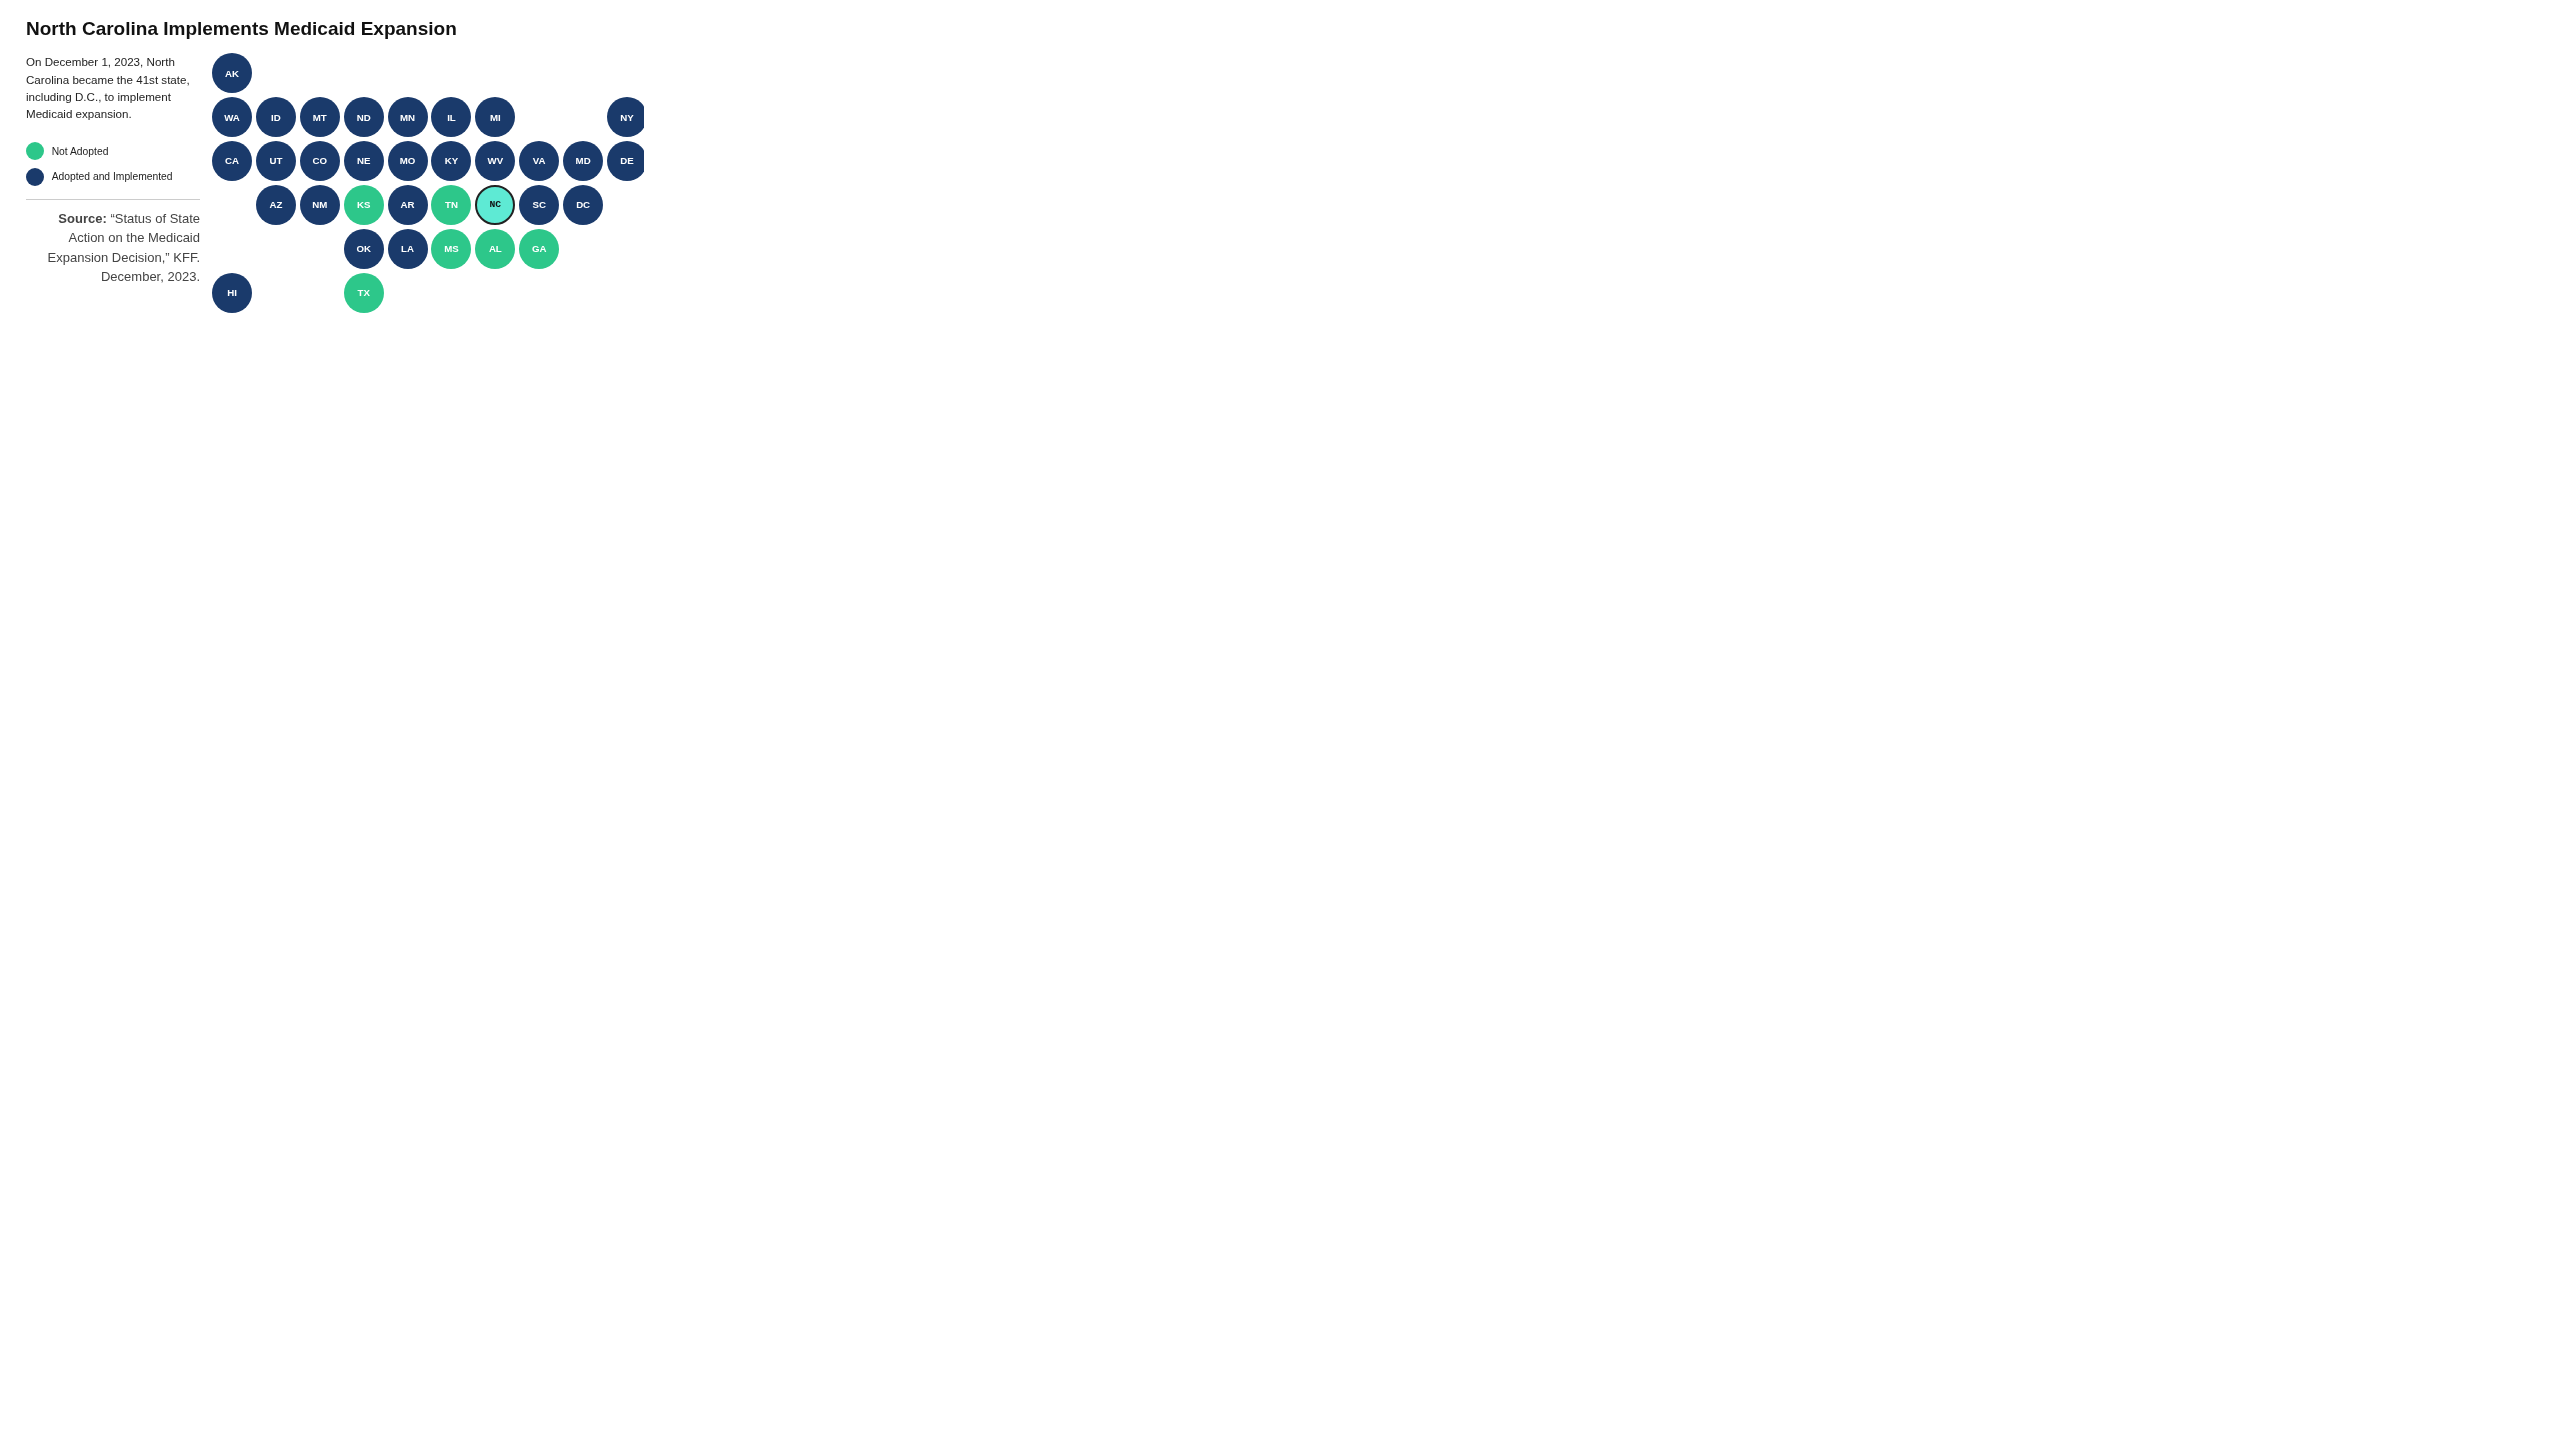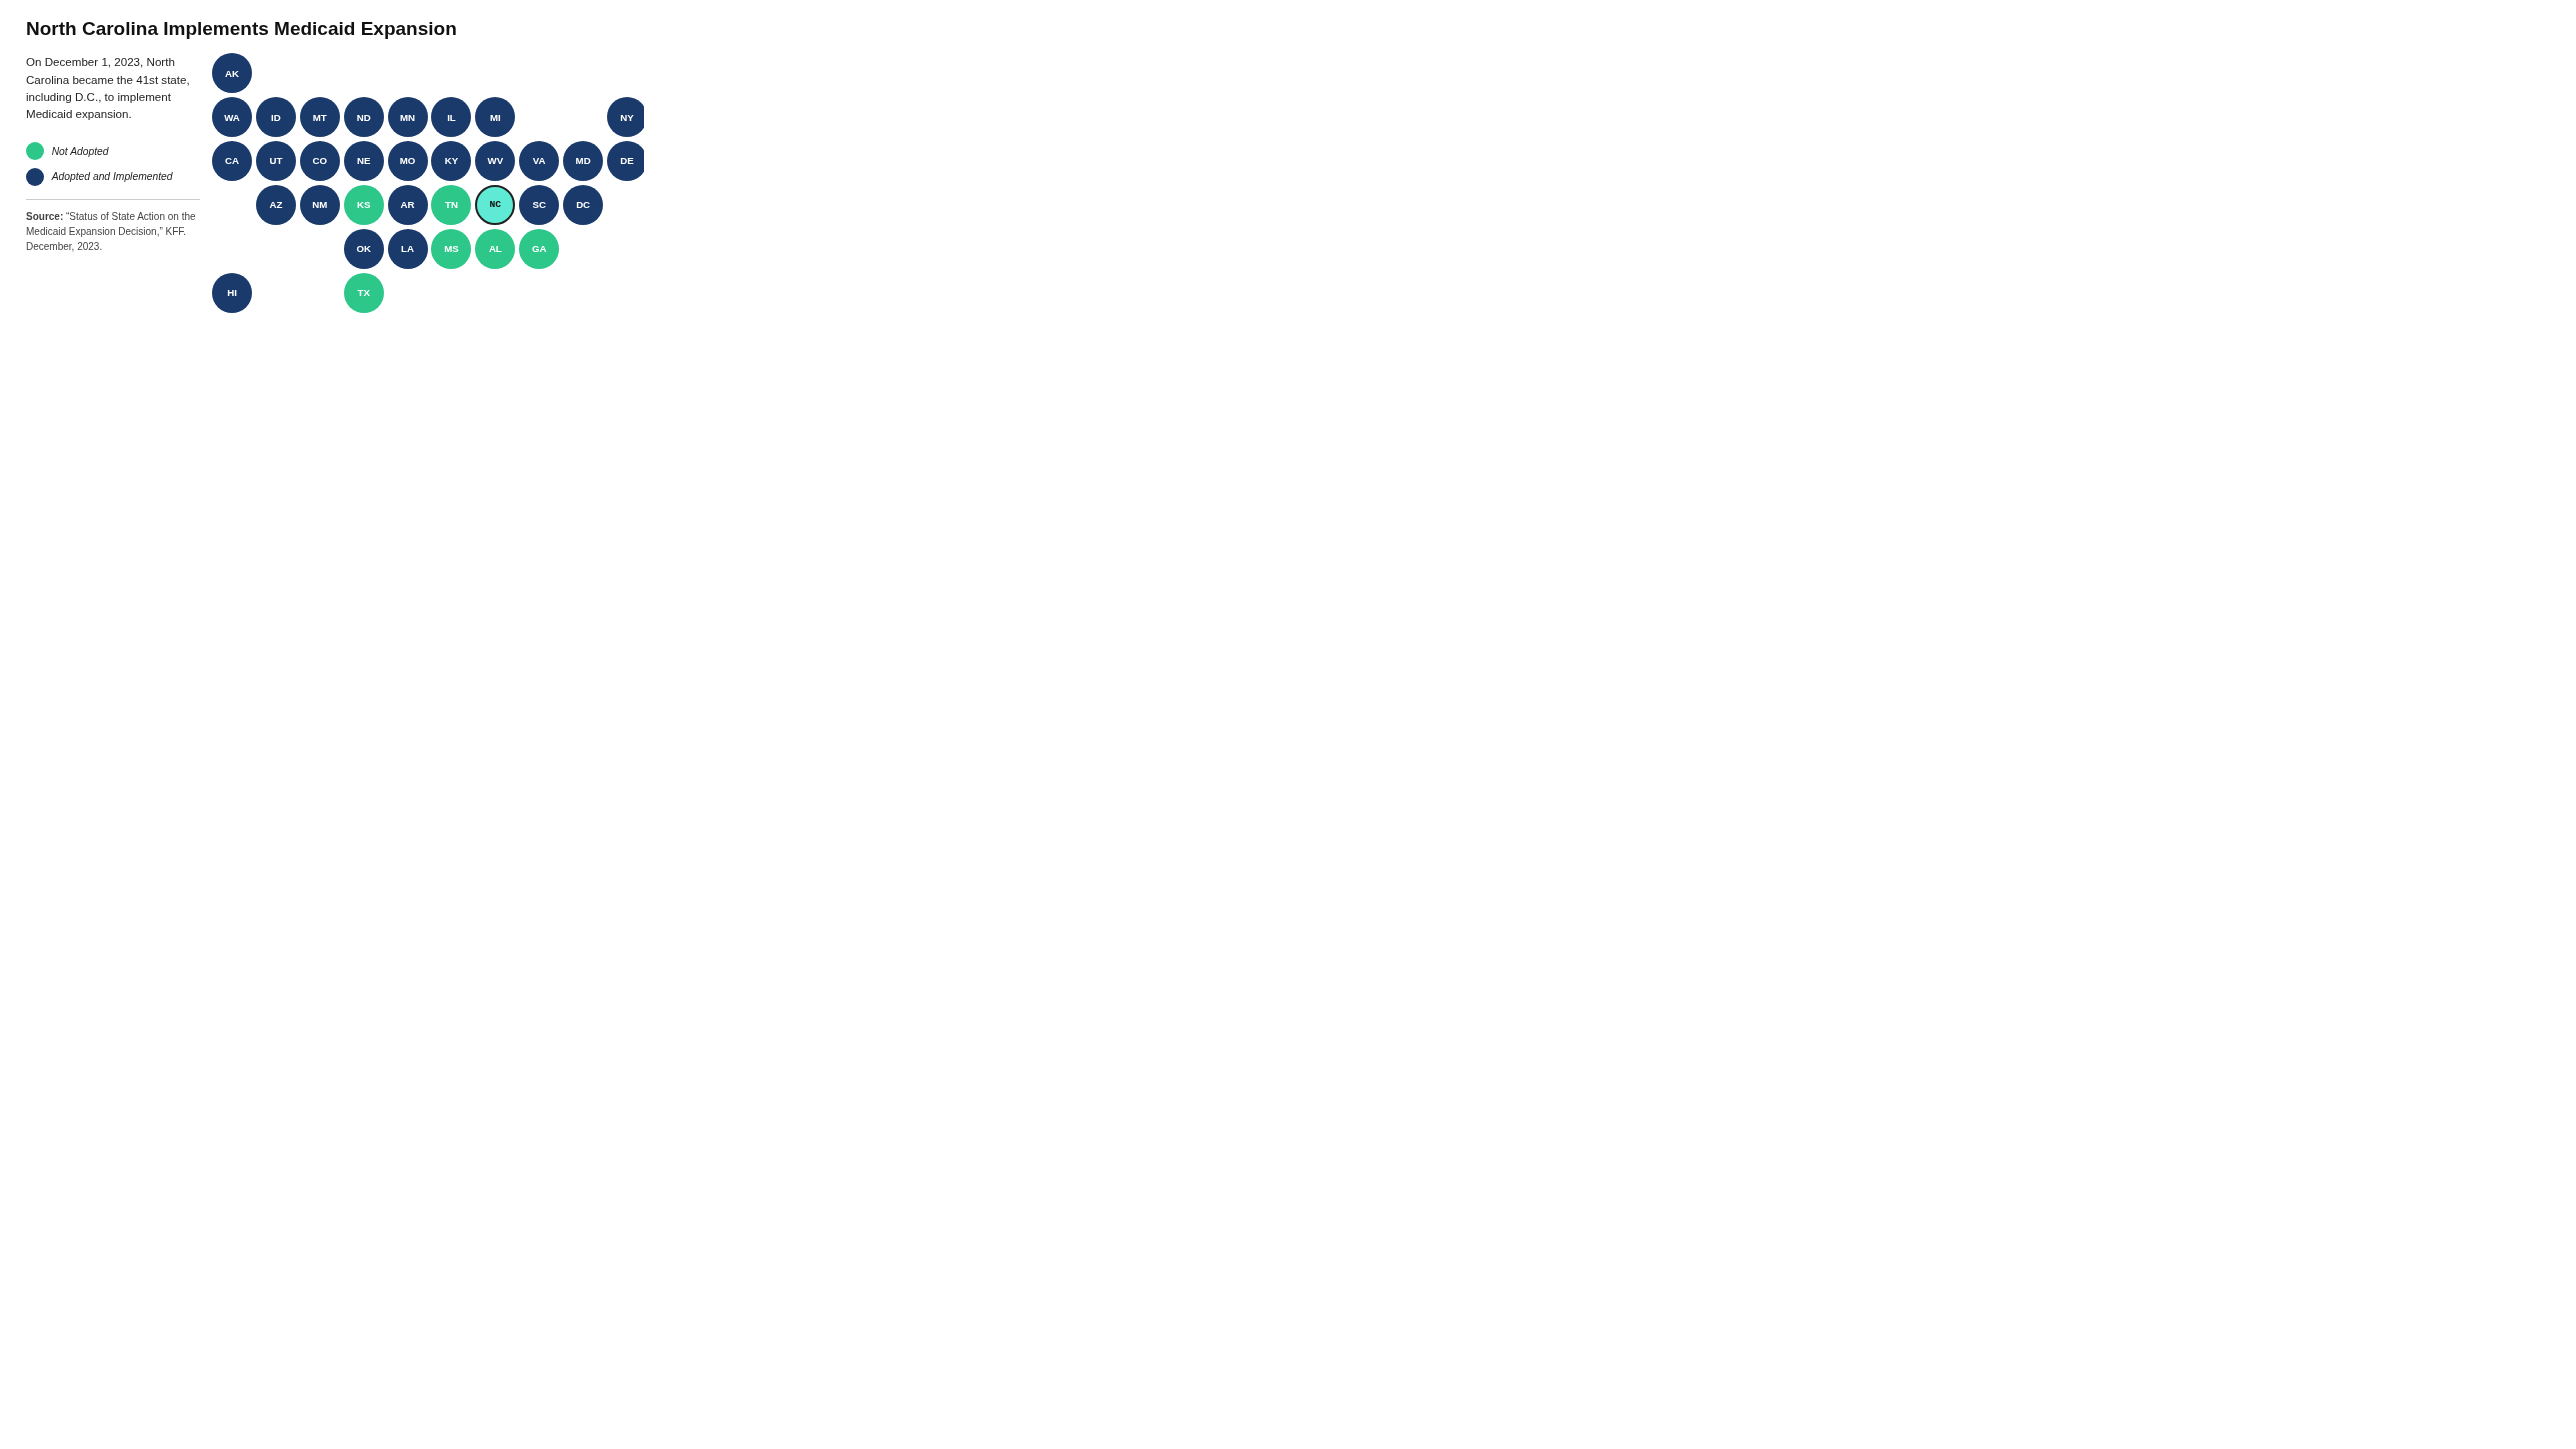--- a/index.html
+++ b/index.html
@@ -35,39 +35,39 @@
     .legend {
       margin-bottom: 13px;
     }
     .legend-item {
       display: flex;
       align-items: center;
       gap: 7.7px;
       margin-bottom: 7.7px;
       font-size: 10.3px;
       color: #222222;
-      font-style: italic;
     }
     .legend-dot {
       width: 18px;
       height: 18px;
       border-radius: 50%;
       flex-shrink: 0;
     }
     .dot-not-adopted { background: #2dc78a; }
     .dot-adopted { background: #1a3a6b; }
     .divider {
       border: none;
       border-top: 0.6px solid #cccccc;
       margin: 6.4px 0 9px 0;
     }
     .source {
-      font-size: 10px;
+      font-size: 13px;
       color: #444444;
       line-height: 1.5;
+      text-align: right;
     }
     .source strong { font-weight: 700; }
 
     
     .map-area {
       flex: 1;
       position: relative;
     }
     .map-grid {
       display: flex;

